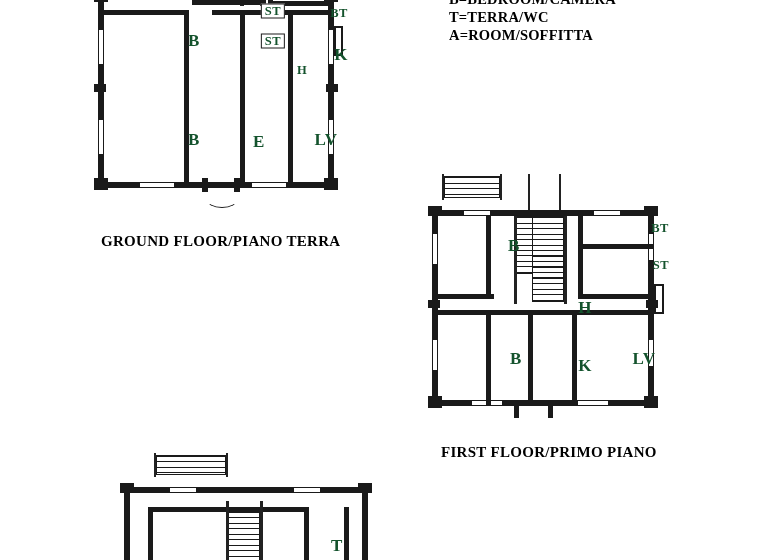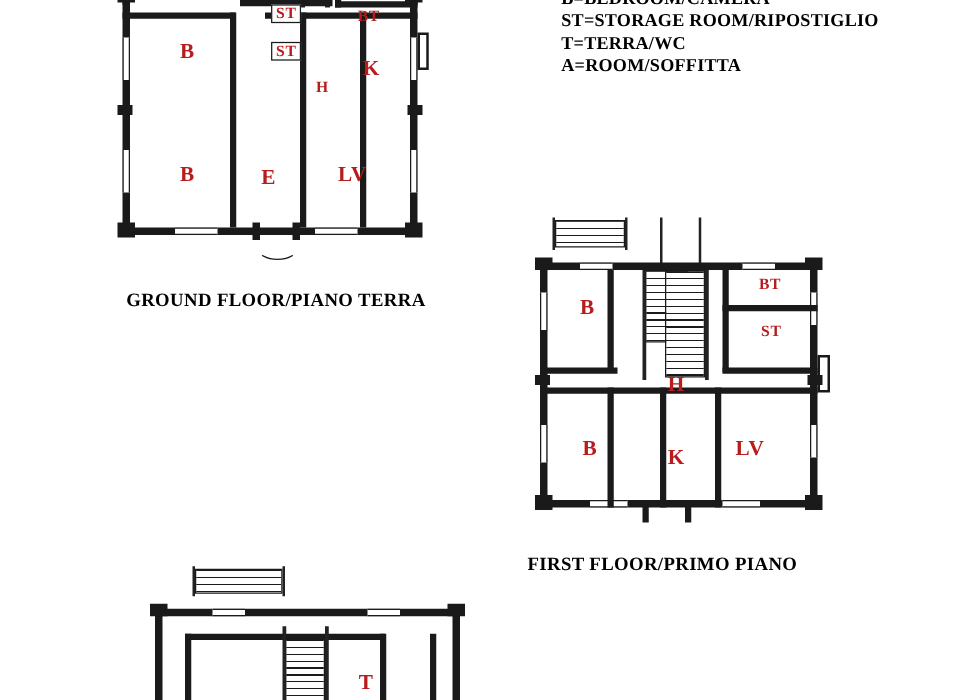--- a/index.html
+++ b/index.html
@@ -38,21 +38,21 @@
 
   
   .caption {
     position: absolute;
     font-weight: bold;
     font-size: 15px;
     letter-spacing: 0.3px;
     white-space: nowrap;
   }
   #caption-ground { left: 101px; top: 233px; }
-  #caption-first  { left: 422px; top: 444px; }
+  #caption-first  { left: 441px; top: 444px; }
 
   
   .plan { position: absolute; }
   #plan-ground { left: 92px;  top: -66px;  width: 260px; height: 280px; }
   #plan-first  { left: 428px; top: 170px;  width: 250px; height: 246px; }
   #plan-attic  { left: 118px; top: 455px;  width: 270px; height: 120px; }
 
   
   .w {
     position: absolute;
@@ -69,23 +69,24 @@
     background: transparent;
   }
 
   
   .rm {
     position: absolute;
     font-family: "Liberation Serif", serif;
     font-weight: bold;
     font-size: 17px;
     letter-spacing: 0.5px;
-    color: #b91c1c;
+    color: #14532d;
     transform: translate(-50%, -50%);
     white-space: nowrap;
+    margin-left: 44px;
   }
   .rm.sm { font-size: 12.5px; }
 
   
   .rm.box {
     border: 1.5px solid #1a1a1a;
     padding: 0px 3px;
     background: #fff;
     line-height: 13px;
   }
@@ -123,21 +124,20 @@
     border-right: 1.5px solid #1a1a1a;
   }
 </style>
 </head>
 <body>
 
 <div class="stage">
 
   <div class="legend">
     <div>B=BEDROOM/CAMERA</div>
-    <div>ST=STORAGE ROOM/RIPOSTIGLIO</div>
     <div>T=TERRA/WC</div>
     <div>A=ROOM/SOFFITTA</div>
   </div>
 
   <div class="plan" id="plan-ground">
 
     <div class="w" style="left:6px;  top:64px;  width:6px;  height:190px;"></div>
     <div class="w" style="left:236px;top:64px;  width:6px;  height:190px;"></div>
     <div class="w" style="left:6px;  top:248px; width:236px;height:6px;"></div>
     <div class="w" style="left:6px;  top:0px;   width:6px;  height:70px;"></div>

